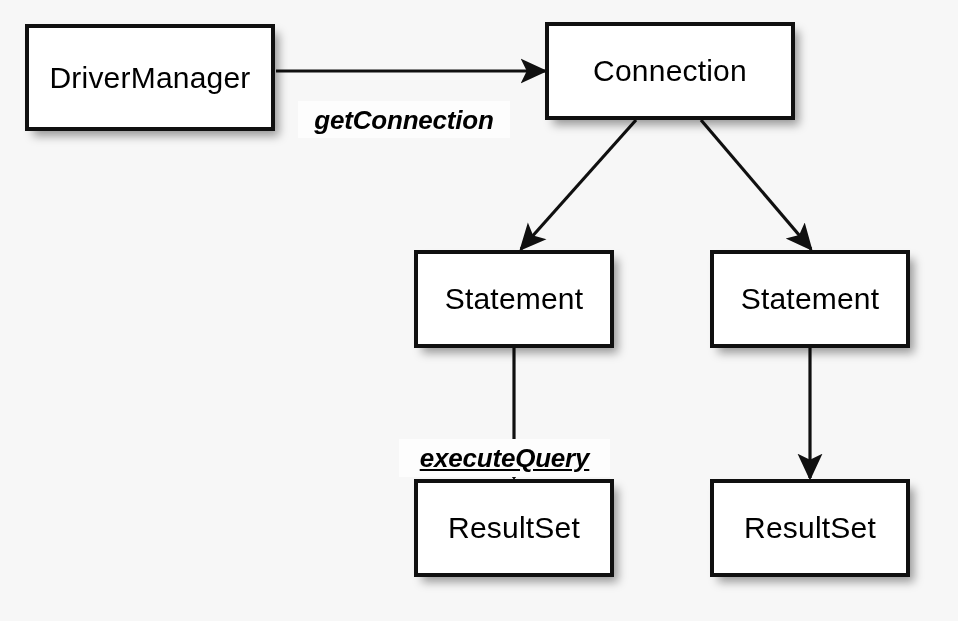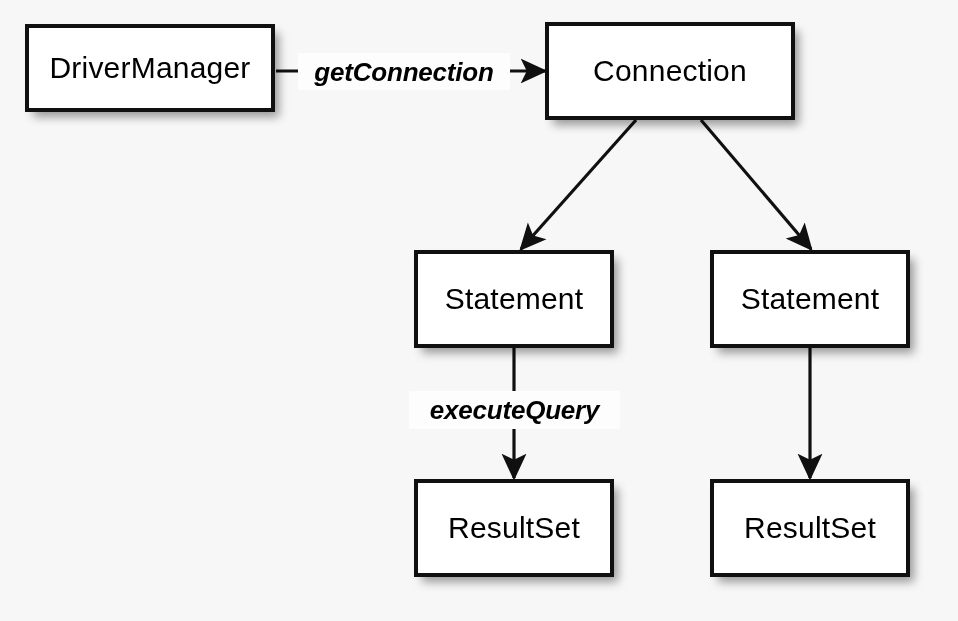--- a/index.html
+++ b/index.html
@@ -59,20 +59,21 @@
     align-items: center;
     justify-content: center;
     font-family: "Liberation Sans", sans-serif;
     font-style: italic;
     font-weight: 700;
     font-size: 26px;
     color: #000000;
     white-space: nowrap;
     line-height: 1;
     letter-spacing: -0.2px;
+    margin-top: 48px;
   }
 </style>
 </head>
 <body>
 
 <div id="diagram-canvas">
 
   <svg id="connectors" viewBox="0 0 958 621" width="958" height="621" xmlns="http://www.w3.org/2000/svg">
     <defs>
       <marker id="arrowhead" markerWidth="9" markerHeight="9" refX="7.6" refY="4.5" orient="auto" markerUnits="strokeWidth">
@@ -84,21 +85,21 @@
 
     <line x1="636" y1="120" x2="521" y2="249" stroke="#101010" stroke-width="3.2" marker-end="url(#arrowhead)"></line>
 
     <line x1="701" y1="120" x2="811" y2="249" stroke="#101010" stroke-width="3.2" marker-end="url(#arrowhead)"></line>
 
     <line x1="514" y1="348" x2="514" y2="478" stroke="#101010" stroke-width="3.2" marker-end="url(#arrowhead)"></line>
 
     <line x1="810" y1="348" x2="810" y2="478" stroke="#101010" stroke-width="3.2" marker-end="url(#arrowhead)"></line>
   </svg>
 
-  <div class="node" style="left:25px; top:24px; width:250px; height:88px;">
+  <div class="node" style="left:25px; top:24px; width:250px; height:107px;">
     <span class="node-label">DriverManager</span>
   </div>
 
   <div class="node" style="left:545px; top:22px; width:250px; height:98px;">
     <span class="node-label">Connection</span>
   </div>
 
   <div class="node" style="left:414px; top:250px; width:200px; height:98px;">
     <span class="node-label">Statement</span>
   </div>
@@ -113,17 +114,17 @@
 
   <div class="node" style="left:710px; top:479px; width:200px; height:98px;">
     <span class="node-label">ResultSet</span>
   </div>
 
   <div class="edge-label" style="left:298px; top:53px; width:212px; height:37px;">
     <span>getConnection</span>
   </div>
 
 
-  <div class="edge-label" style="left:409px; top:391px; width:211px; height:38px;">
+  <div class="edge-label" style="left:399px; top:391px; width:211px; height:38px;text-decoration:underline;">
     <span>executeQuery</span>
   </div>
 
 </div>
 
 </body></html>

